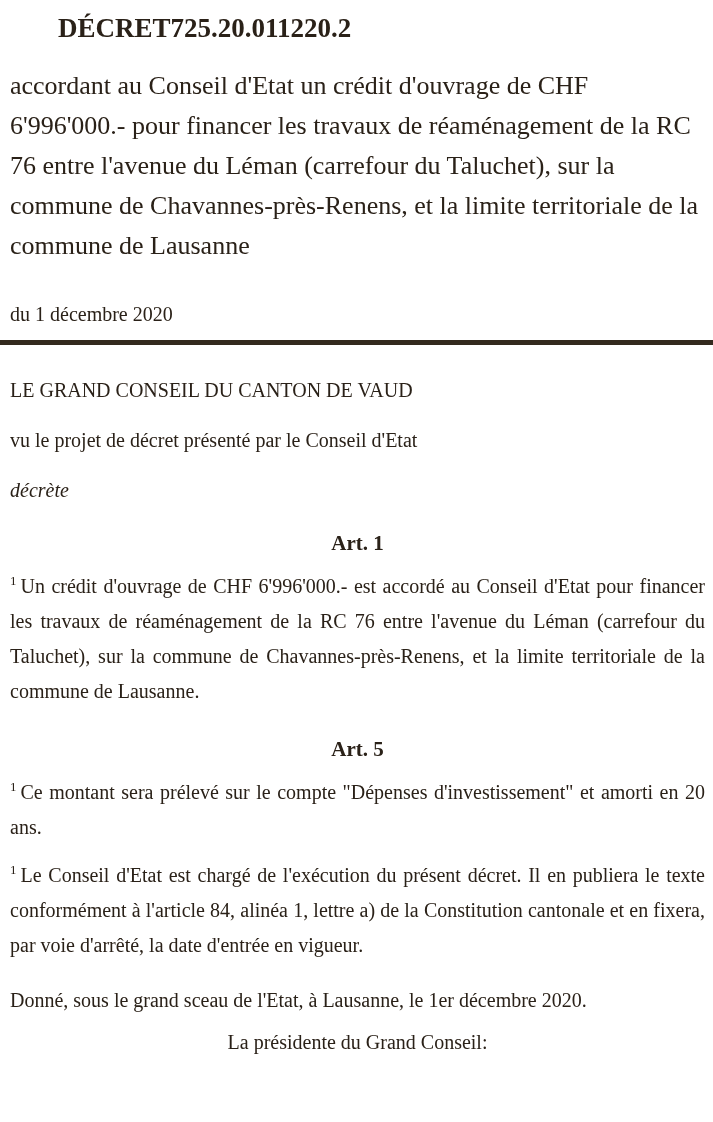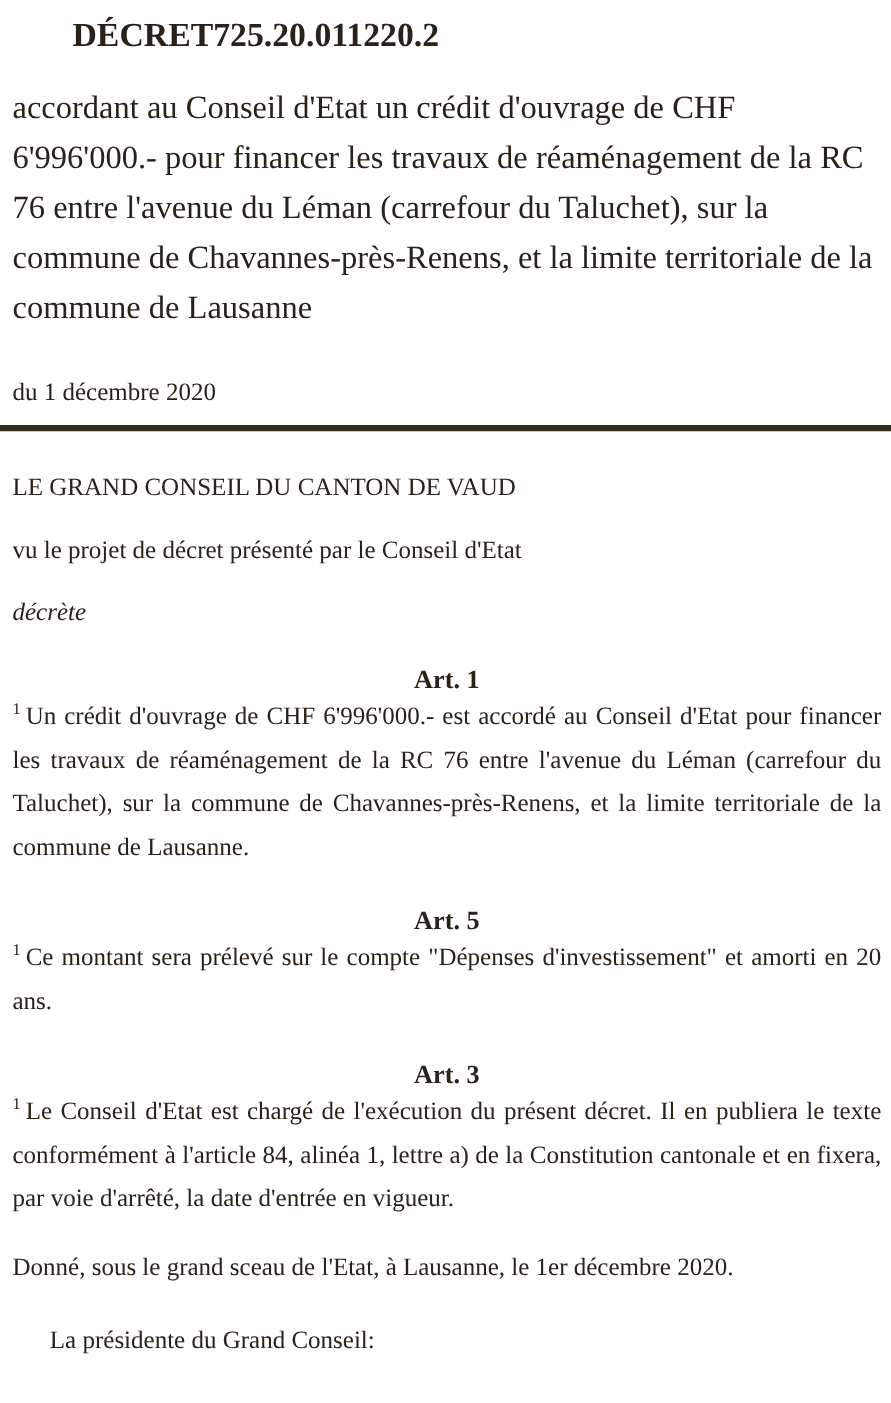--- a/index.html
+++ b/index.html
@@ -60,39 +60,40 @@
     font-style: italic;
   }
   .art-heading {
     margin-top: 27px;
     font-weight: bold;
     font-size: 21px;
     line-height: 26px;
     text-align: center;
   }
   .art-text {
+    margin-top: 13px;
     font-size: 20px;
     line-height: 35px;
     text-align: justify;
   }
   .art-text sup {
     font-size: 13px;
     line-height: 0;
     vertical-align: super;
     margin-right: 4px;
   }
   .seal-line {
     margin-top: 24px;
     font-size: 20px;
     line-height: 26px;
   }
   .signatures {
     display: flex;
-    justify-content: flex-start;
-    margin-top: 32px;
+    justify-content: center;
+    margin-top: 16px;
   }
   .sig-col {
     text-align: center;
   }
   .sig-col-left { width: 46%; }
   .sig-col-right { width: 52%; }
   .sig-role {
     font-size: 20px;
     line-height: 26px;
   }
@@ -123,21 +124,20 @@
     <div class="art-heading">Art. 1</div>
     <div class="art-text"><sup>1</sup><span>Un crédit d'ouvrage de CHF 6'996'000.- est accordé au Conseil d'Etat pour financer les travaux de réaménagement de la RC 76 entre l'avenue du Léman (carrefour du Taluchet), sur la commune de Chavannes-près-Renens, et la limite territoriale de la commune de Lausanne.</span></div>
   </div>
 
   <div>
     <div class="art-heading">Art. 5</div>
     <div class="art-text"><sup>1</sup><span>Ce montant sera prélevé sur le compte "Dépenses d'investissement" et amorti en 20 ans.</span></div>
   </div>
 
   <div>
-    <div class="art-heading">Art. 3</div>
     <div class="art-text"><sup>1</sup><span>Le Conseil d'Etat est chargé de l'exécution du présent décret. Il en publiera le texte conformément à l'article 84, alinéa 1, lettre a) de la Constitution cantonale et en fixera, par voie d'arrêté, la date d'entrée en vigueur.</span></div>
   </div>
 
   <div class="seal-line">Donné, sous le grand sceau de l'Etat, à Lausanne, le 1er décembre 2020.</div>
 
   <div class="signatures">
     <div class="sig-col sig-col-left">
       <div class="sig-role">La présidente du Grand Conseil:</div>
 
     </div>

